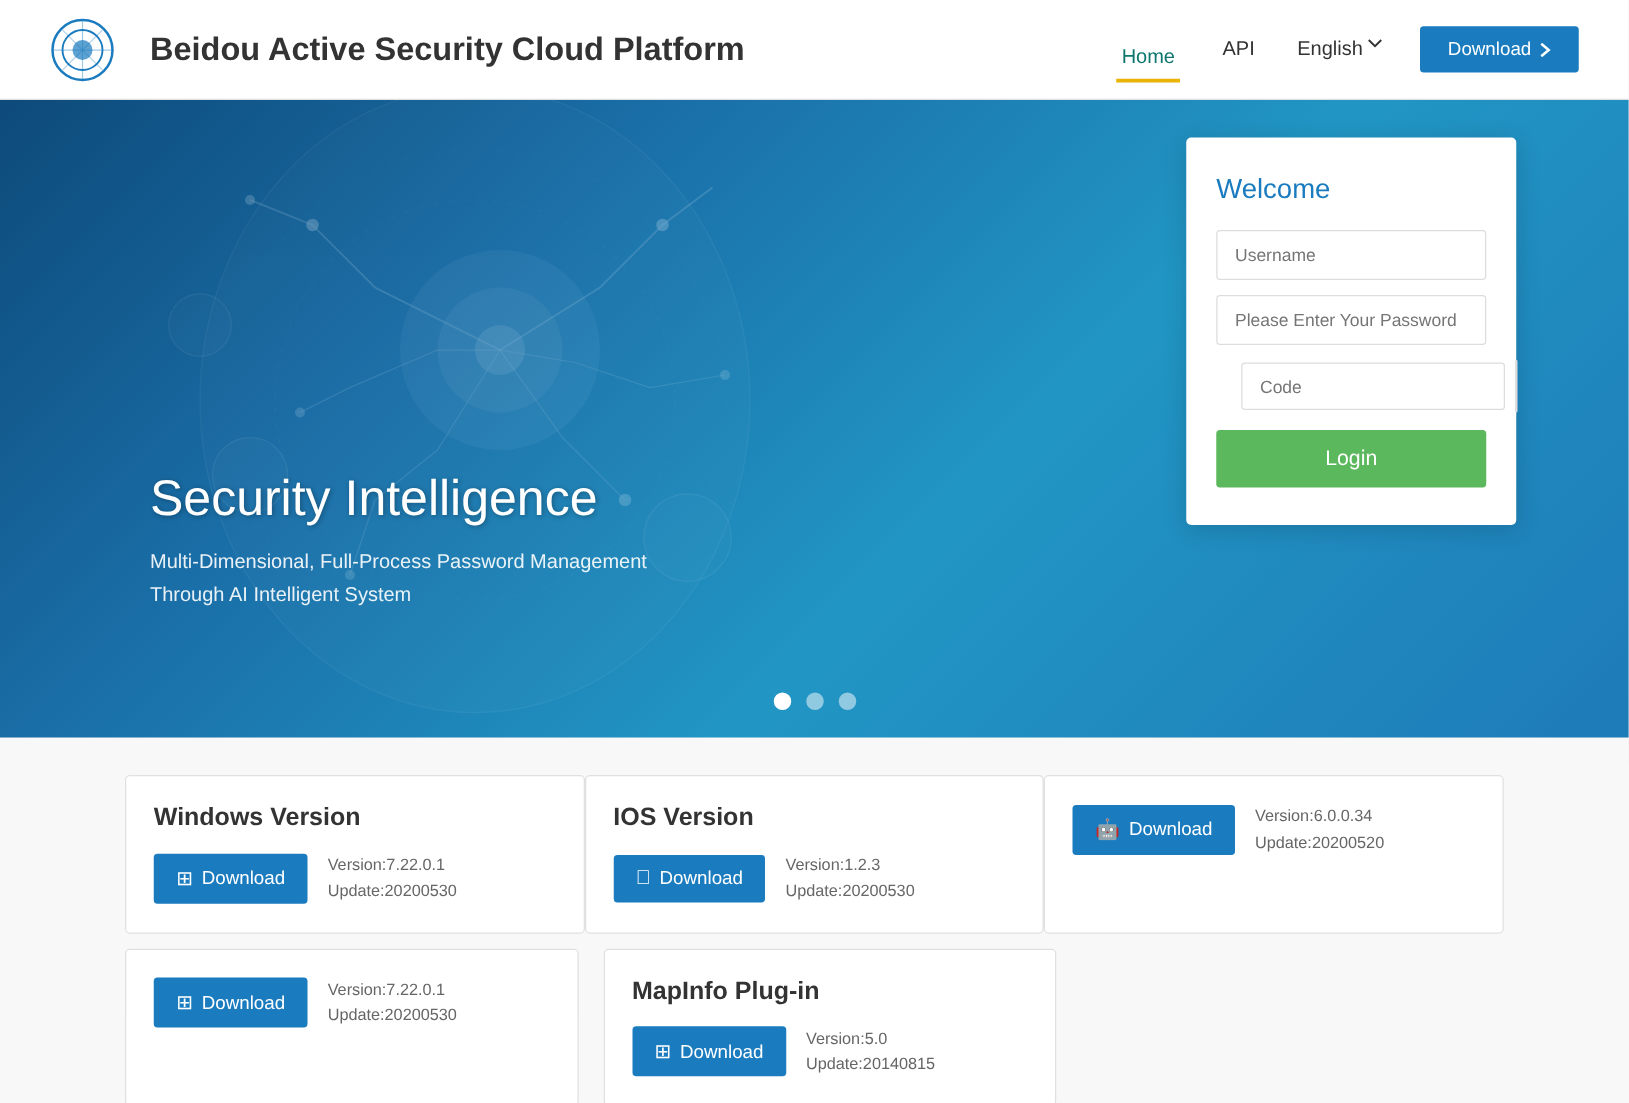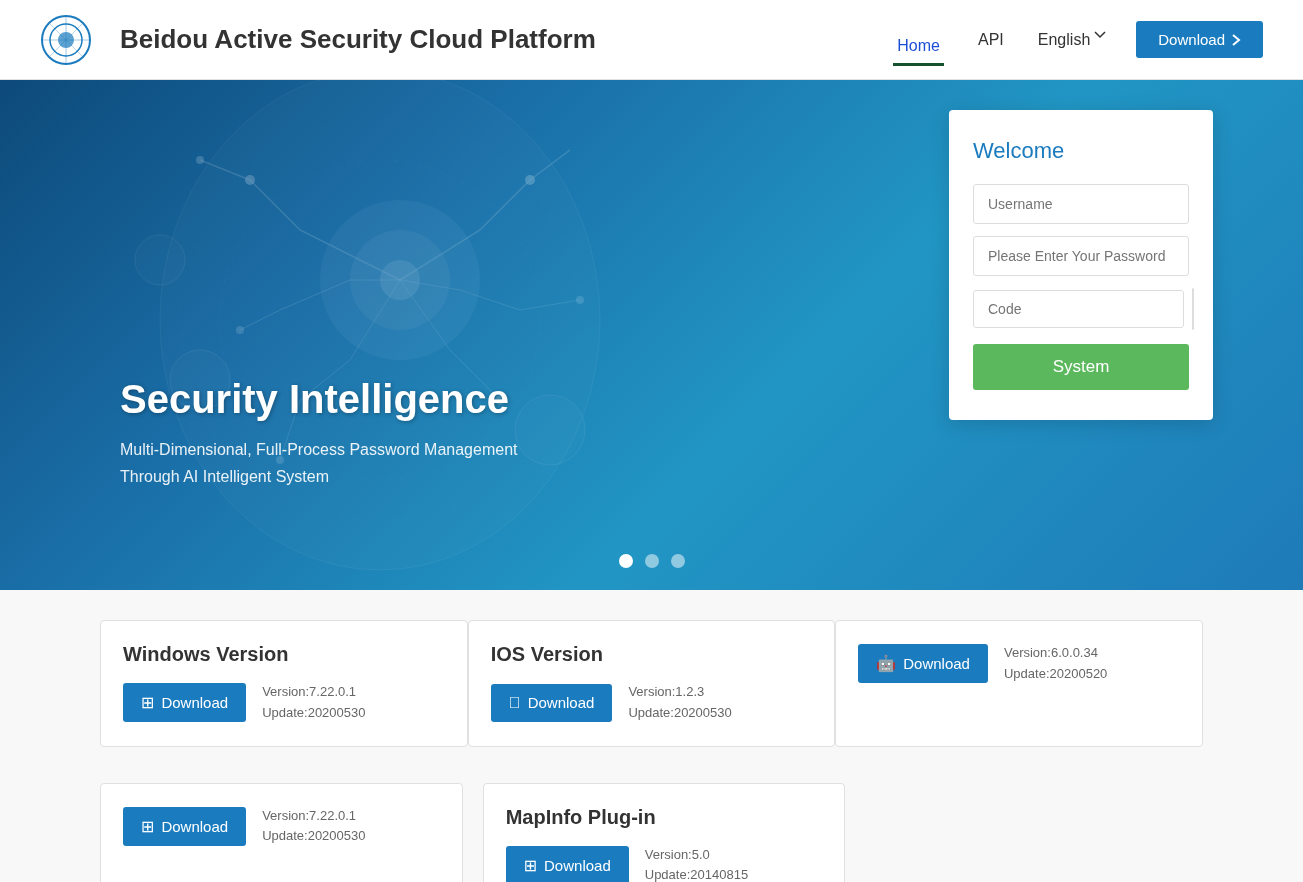--- a/index.html
+++ b/index.html
@@ -37,22 +37,22 @@
       gap: 30px;
     }
     .nav-link {
       font-size: 16px;
       color: #333;
       text-decoration: none;
       cursor: pointer;
       padding: 8px 4px;
     }
     .nav-link.active {
-      color: #1d4ed8;
-      border-bottom: 3px solid #14532d;
+      color: #0f766e;
+      border-bottom: 3px solid #eab308;
       margin-top: 16px;
     }
     .nav-link-lang {
       display: flex;
       gap: 4px;
       font-size: 16px;
       color: #333;
       cursor: pointer;
     }
     .btn-download-nav {
@@ -80,21 +80,21 @@
     }
 
     .hero-content {
       position: absolute;
       left: 120px;
       bottom: 100px;
       color: #fff;
     }
     .hero-title {
       font-size: 40px;
-      font-weight: 700;
+      font-weight: 400;
       margin-bottom: 14px;
       text-shadow: 1px 1px 4px rgba(0,0,0,0.3);
     }
     .hero-subtitle {
       font-size: 16px;
       line-height: 1.7;
       opacity: 0.9;
     }
 
     
@@ -152,20 +152,21 @@
       align-items: center;
     }
     .captcha-input {
       flex: 1;
       padding: 10px 14px;
       border: 1px solid #ddd;
       border-radius: 3px;
       font-size: 14px;
       color: #999;
       outline: none;
+      margin-left: 20px;
     }
     .captcha-img {
       width: 90px;
       height: 42px;
       background: #f5e8d0;
       border: 1px solid #ddd;
       border-radius: 3px;
       display: flex;
       align-items: center;
       justify-content: center;
@@ -199,21 +200,21 @@
     }
 
     
     .download-section {
       background: #f8f8f8;
       padding: 30px 100px;
     }
     .download-grid-top {
       display: grid;
       grid-template-columns: 1fr 1fr 1fr;
-      margin-bottom: 36px;
+      margin-bottom: 12px;
     }
     .download-grid-bottom {
       display: grid;
       grid-template-columns: 1fr 1fr;
       gap: 20px;
       max-width: calc(66.66% + 10px);
     }
     .download-card {
       background: #fff;
       border: 1px solid #e0e0e0;
@@ -347,21 +348,21 @@
   <div class="login-card">
     <div class="login-welcome">Welcome</div>
     <input class="login-input" type="text" placeholder="Username" style="">
     <input class="login-input" type="password" placeholder="Please Enter Your Password" style="">
     <div class="captcha-row">
       <input class="captcha-input" type="text" placeholder="Code" style="">
       <div class="captcha-img">
         <span>4832</span>
       </div>
     </div>
-    <button class="btn-login">System</button>
+    <button class="btn-login">Login</button>
   </div>
 
 </section>
 
 <section class="download-section">
   <div class="download-grid-top">
 
     <div class="download-card">
       <div class="download-card-title">Windows Version</div>
       <div class="download-row">

